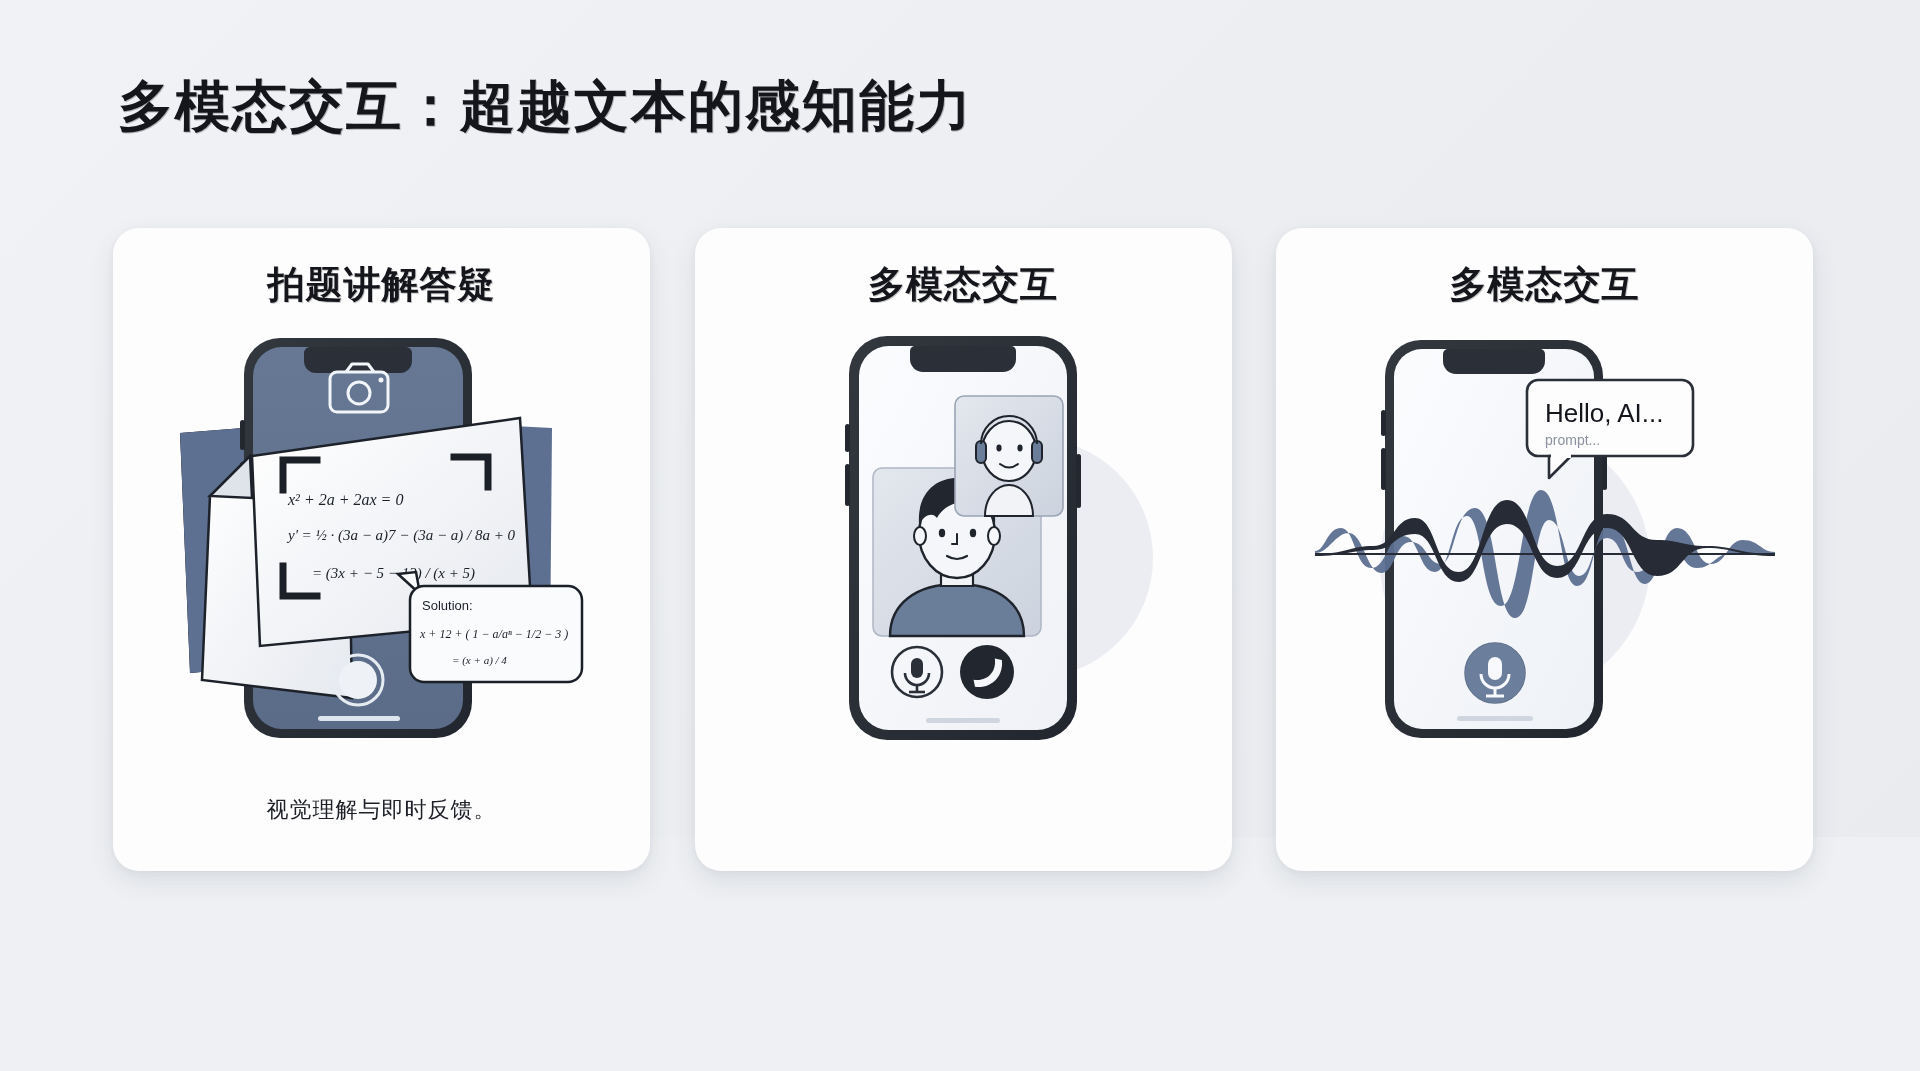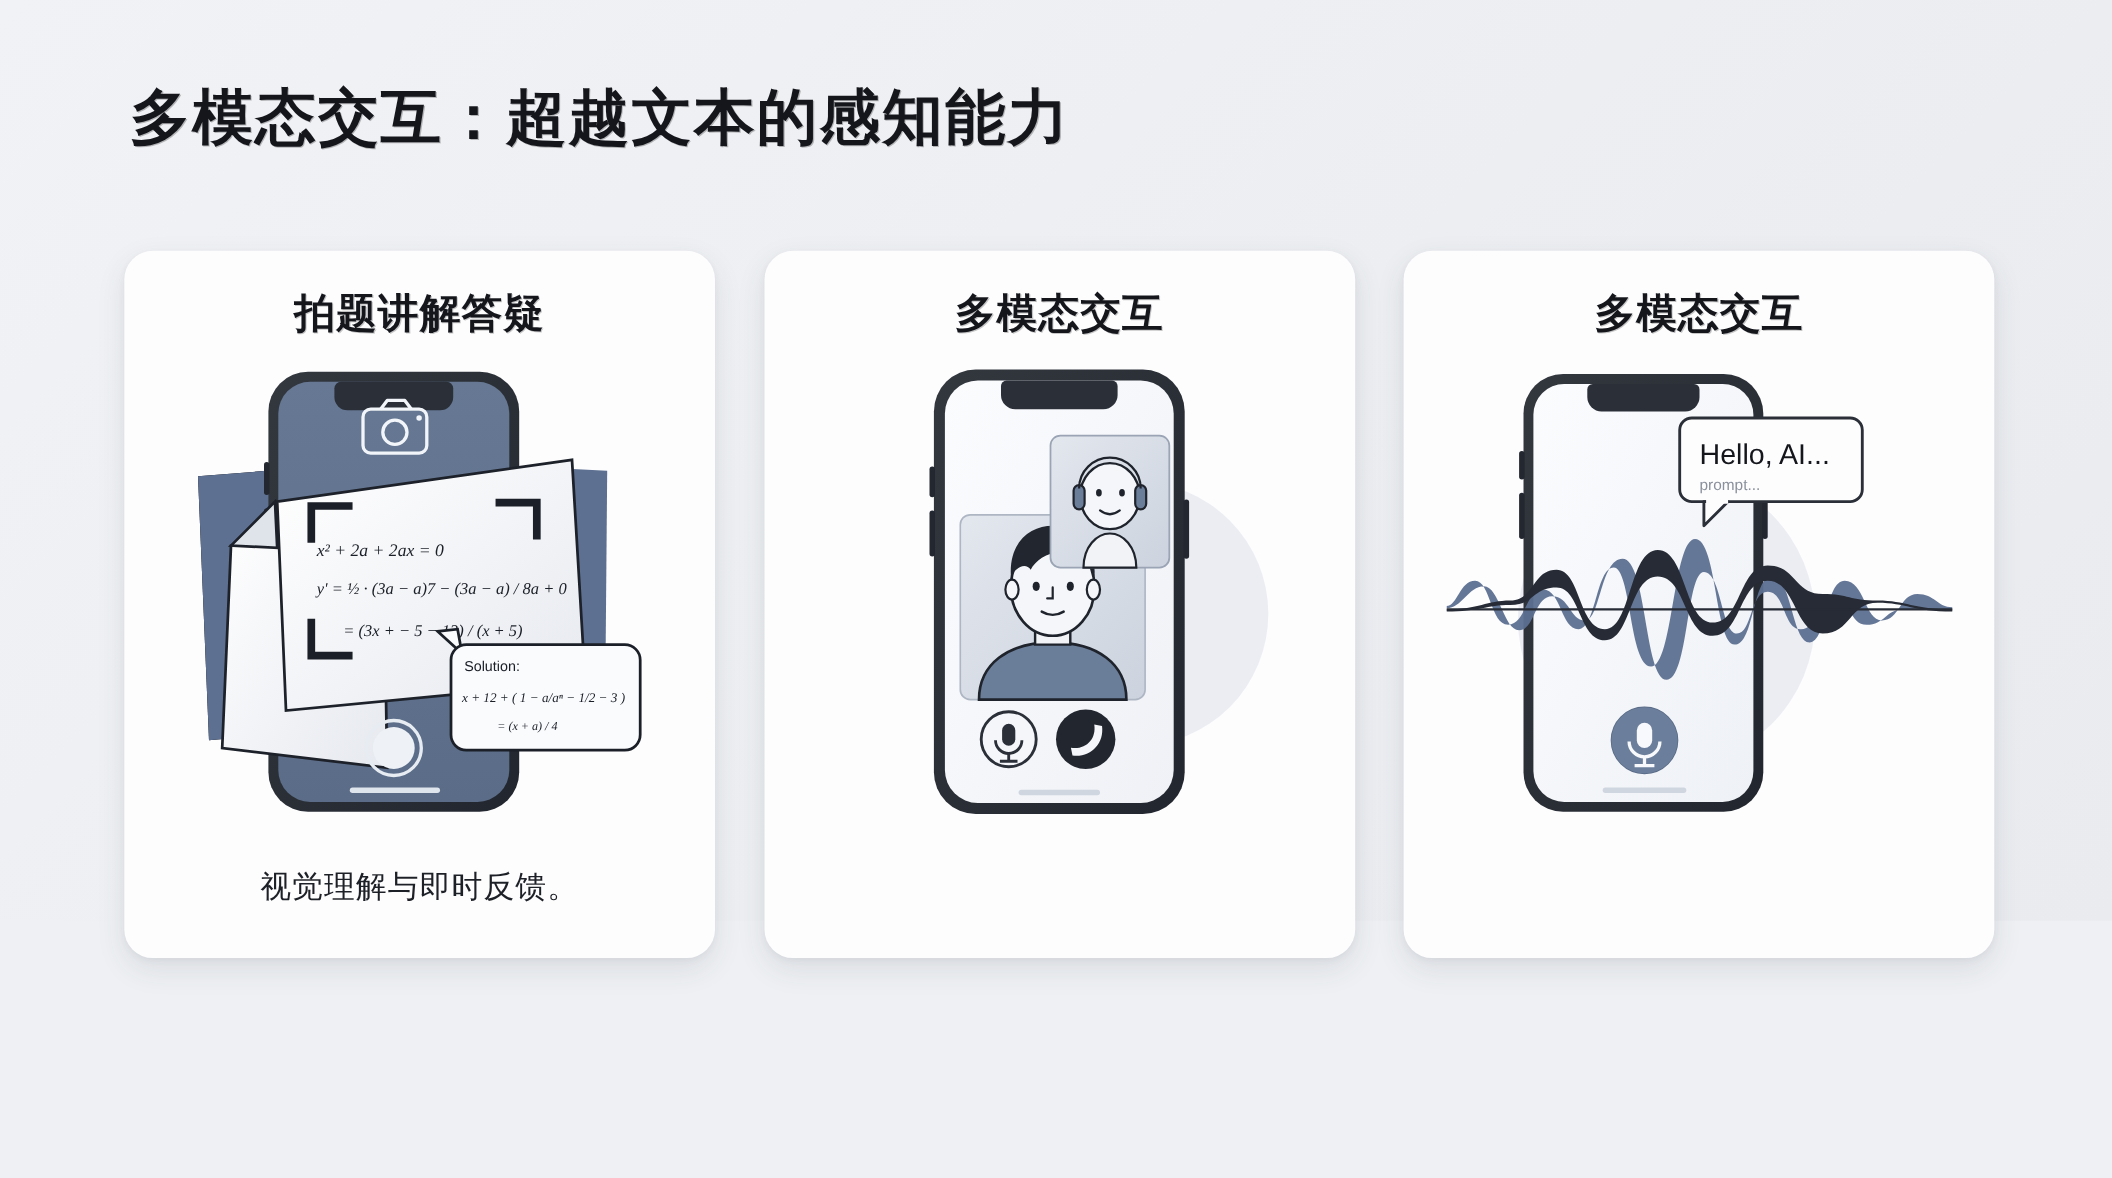--- a/index.html
+++ b/index.html
@@ -51,21 +51,21 @@
     font-size: 37px;
     font-weight: 700;
     color: #14161c;
     letter-spacing: 1px;
     text-shadow: 1px 1px 0 rgba(0,0,0,0.22);
   }
   .card-caption {
     position: absolute;
     bottom: 46px; left: 0; right: 0;
     text-align: center;
-    font-size: 28px;
+    font-size: 22px;
     color: #1d2026;
     letter-spacing: 1px;
   }
   .art {
     position: absolute;
     top: 100px; left: 0; right: 0;
     height: 420px;
     display: flex;
     align-items: center;
     justify-content: center;

